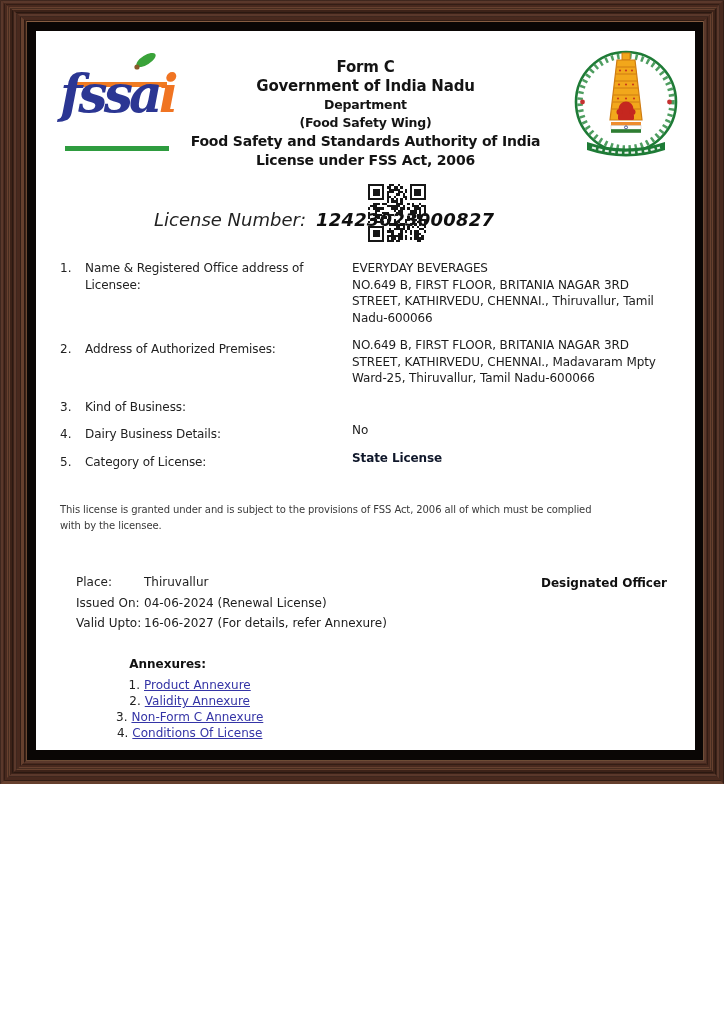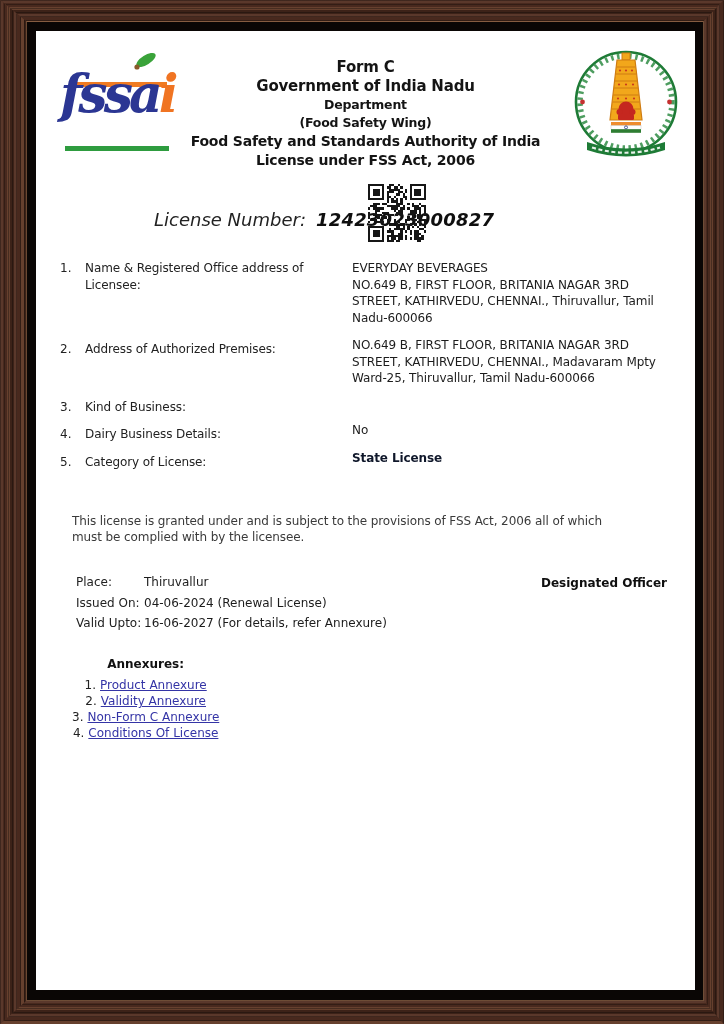--- a/index.html
+++ b/index.html
@@ -1,17 +1,17 @@
 <!DOCTYPE html>
 <html><head>
 <meta charset="utf-8">
 <style>
   html,body{margin:0;padding:0;background:#fff;}
   .stage{
-    position:relative;width:724px;height:1024px;overflow:hidden;
+    position:relative;width:724px;height:784px;overflow:hidden;
     background:#4e2f22;
     font-family:"DejaVu Sans","Liberation Sans",sans-serif;
     color:#1e1e1e;
   }
   
   .wood{position:absolute;}
   .grain-h{
     background:
       repeating-linear-gradient(180deg, rgba(0,0,0,.30) 0 1px, rgba(255,255,255,0) 1px 4px),
       repeating-linear-gradient(180deg, #5a382b 0 3px, #48291e 3px 7px, #66402e 7px 10px, #3c2218 10px 14px),
@@ -69,33 +69,33 @@
   .item .label{width:267px;flex:0 0 267px;color:#222;letter-spacing:-.1px;}
   .item .value{flex:1;color:#1c1c1c;letter-spacing:-.1px;}
   .item:not(.item-0) .num,.item:not(.item-0) .label{padding-top:4px;}
   .item-0{margin-bottom:11px;}
   .item-1{margin-bottom:8px;}
   .item-2{margin-bottom:7px;}
   .item-3{margin-bottom:7px;}
   .value.bold{font-weight:700;color:#0f172a;}
   
   .disclaimer{
-    position:absolute;left:24px;top:471px;width:554px;margin:12px;
-    font-size:12px;line-height:15.5px;color:#3a3a3a;letter-spacing:-.1px;
+    position:absolute;left:24px;top:471px;width:554px;margin:0;
+    font-size:10px;line-height:15.5px;color:#3a3a3a;letter-spacing:-.1px;
   }
   
   .issue-block{position:absolute;left:26px;top:543px;font-size:12px;line-height:16.5px;}
   .issue-row{display:flex;margin-bottom:4px;}
   .issue-row .ilabel{width:68px;flex:0 0 68px;color:#222;margin-left:14px;}
   .issue-row .ivalue{color:#1c1c1c;}
   .officer{position:absolute;right:28px;top:545px;font-size:12px;font-weight:700;color:#0f0f0f;}
   
   .annex{position:absolute;left:36px;top:625px;font-size:12px;text-align:center;}
   .annex-title{font-weight:700;color:#111;line-height:16px;margin-bottom:5px;}
-  .annex-item{line-height:16px;}
+  .annex-item{line-height:16px;margin-left:44px;}
   .annex-item .anum{color:#222;margin-right:4px;}
   .link{color:#3434a6;text-decoration:underline;cursor:pointer;}
 </style>
 </head>
 <body>
 
 <div class="stage">
   <div class="wood grain-h wood-top"></div>
   <div class="wood grain-h wood-bottom"></div>
   <div class="wood grain-v wood-left"></div>

